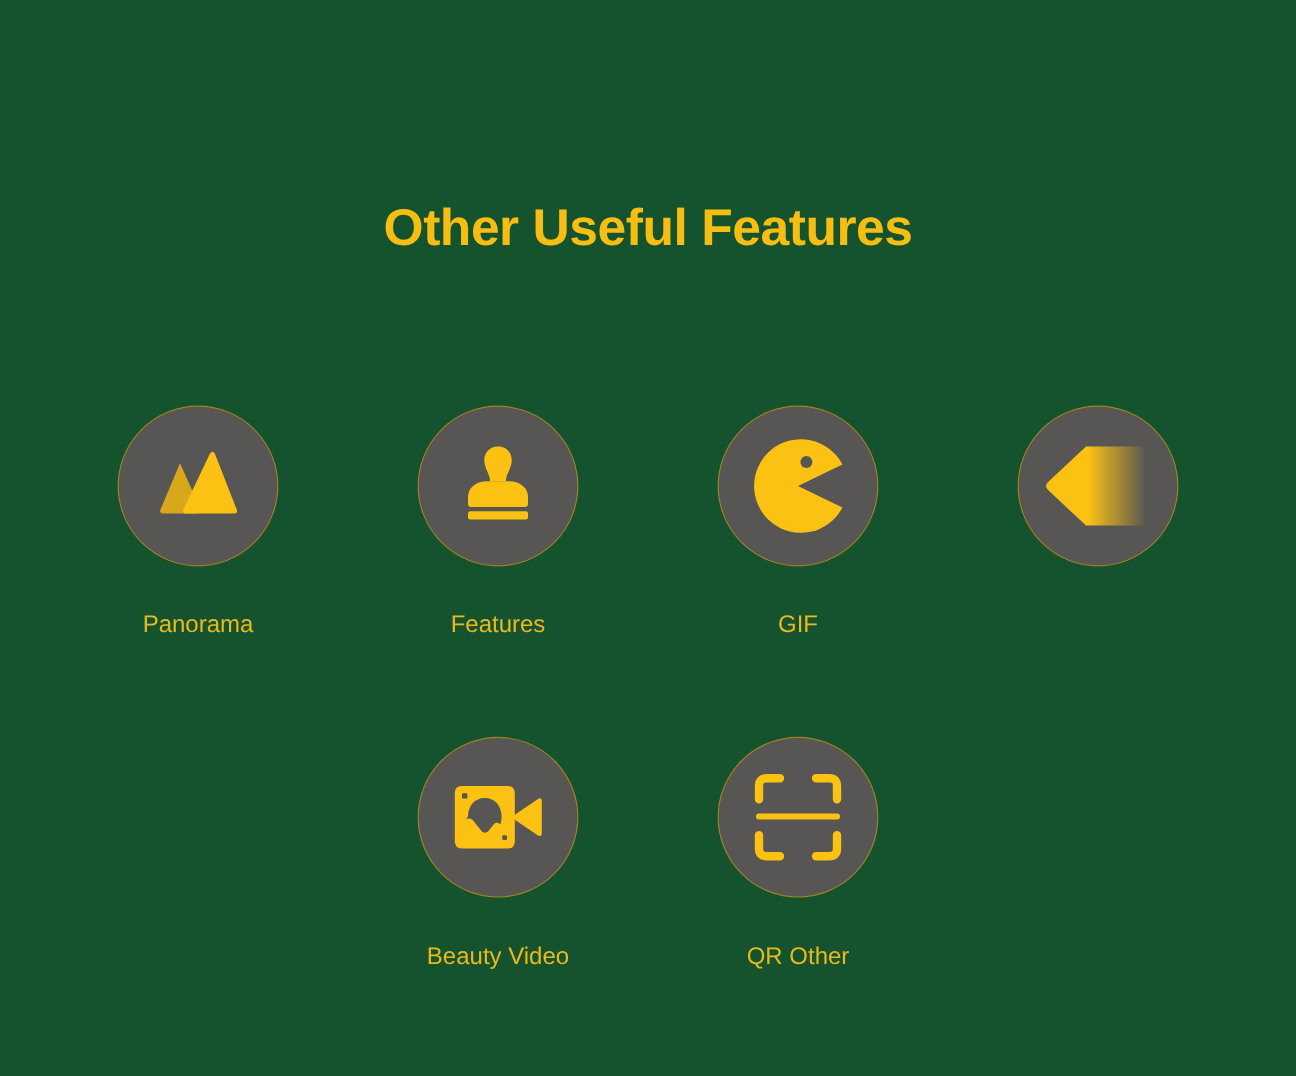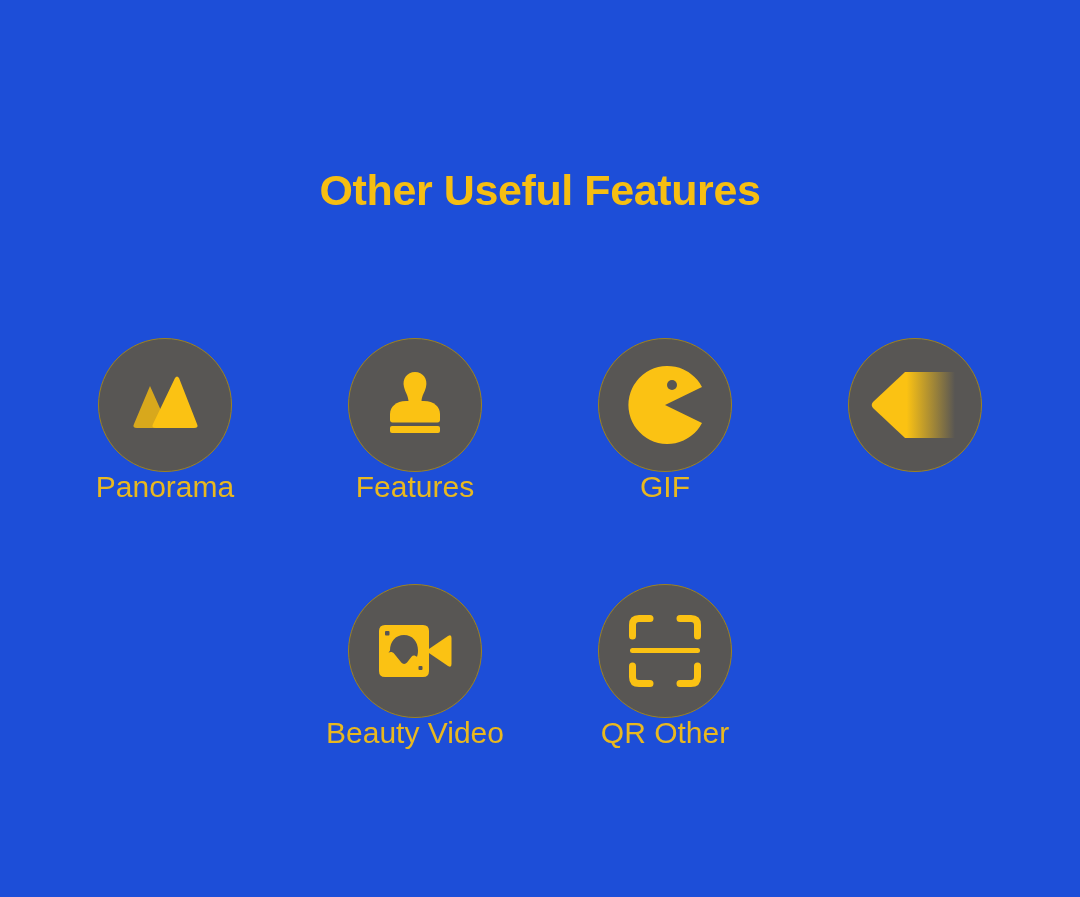--- a/index.html
+++ b/index.html
@@ -13,21 +13,21 @@
 
   body {
     font-family: "Liberation Sans", "DejaVu Sans", sans-serif;
     position: relative;
   }
 
   .slide {
     position: relative;
     width: 1080px;
     height: 897px;
-    background: #1d4ed8;
+    background: #14532d;
   }
 
   
   .title {
     position: absolute;
     top: 162px;
     left: 0;
     width: 1080px;
     text-align: center;
     font-size: 43px;
@@ -40,21 +40,21 @@
 
   
   .row {
     position: absolute;
     left: 0;
     width: 1080px;
     display: flex;
     justify-content: center;
   }
   .row-1 { top: 338px; }
-  .row-2 { top: 584px; }
+  .row-2 { top: 614px; }
 
   .feature {
     width: 250px;
     display: flex;
     flex-direction: column;
     align-items: center;
   }
 
   .icon-circle {
     width: 134px;
@@ -64,21 +64,22 @@
     border: 1.5px solid #9C8222;
     display: flex;
     align-items: center;
     justify-content: center;
     position: relative;
   }
 
   .icon-circle svg { display: block; overflow: visible; }
 
   .feature-label {
-    font-size: 30px;
+    margin-top: 34px;
+    font-size: 20px;
     color: #E9B81F;
     line-height: 30px;
     white-space: nowrap;
     text-align: center;
   }
 </style>
 </head>
 <body>
 
 <div class="slide">

